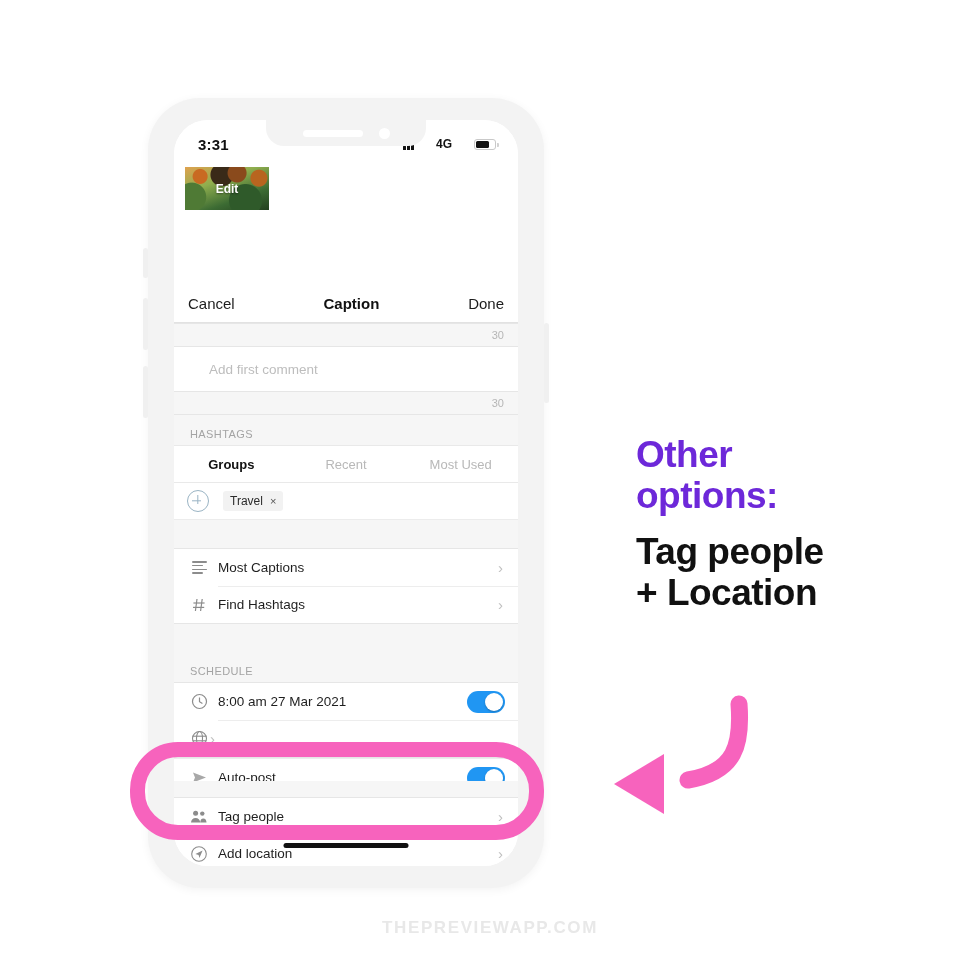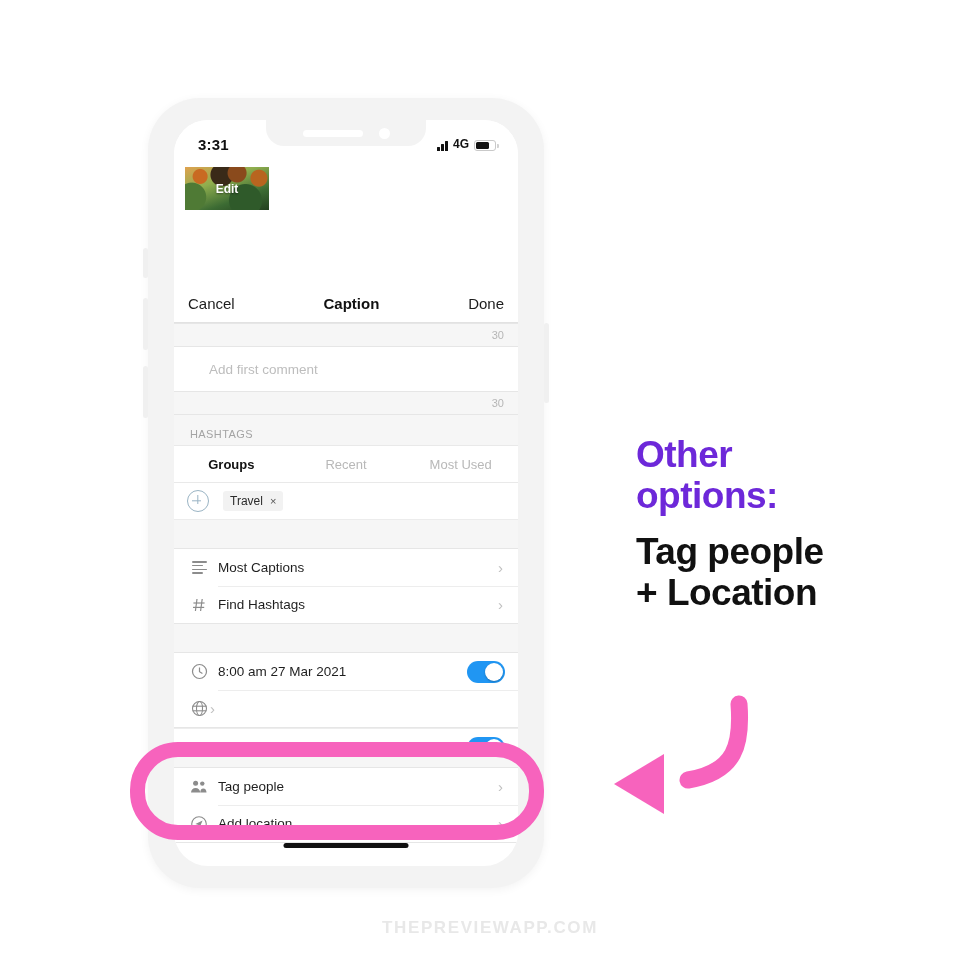--- a/index.html
+++ b/index.html
@@ -89,22 +89,22 @@
   }
   #status-time {
     font-size: 15px;
     font-weight: bold;
     color: #111;
     letter-spacing: 0.2px;
     padding-top: 6px;
   }
   #status-right {
     display: flex;
-    align-items: flex-end;
-    gap: 5px;
+    align-items: center;
+    gap: 22px;
     padding-top: 6px;
   }
   #signal-icon {
     display: flex;
     align-items: flex-end;
     gap: 1.5px;
     height: 11px;
   }
   #signal-icon i {
     display: block;
@@ -549,20 +549,23 @@
               <line x1="2" y1="10.4" x2="13.2" y2="10.4"></line>
           </svg>
         </span>
         <span class="row-label">Find Hashtags</span>
         <span class="chevron">›</span>
       </div>
     </div>
 
     <div class="gap-band"></div>
 
+    <div class="section-header">
+      <span class="section-header-text">SCHEDULE</span>
+    </div>
 
     <div class="list-group">
       <div class="list-row">
         <span class="row-icon">
           <svg width="17" height="17" viewBox="0 0 17 17" fill="none" stroke="#8c8c8c" stroke-width="1.2">
             <circle cx="8.5" cy="8.5" r="7"></circle>
               <path d="M8.5 4.5 V8.7 L11.4 10.4"></path>
           </svg>
         </span>
         <span class="row-label">8:00 am  27 Mar 2021</span>

